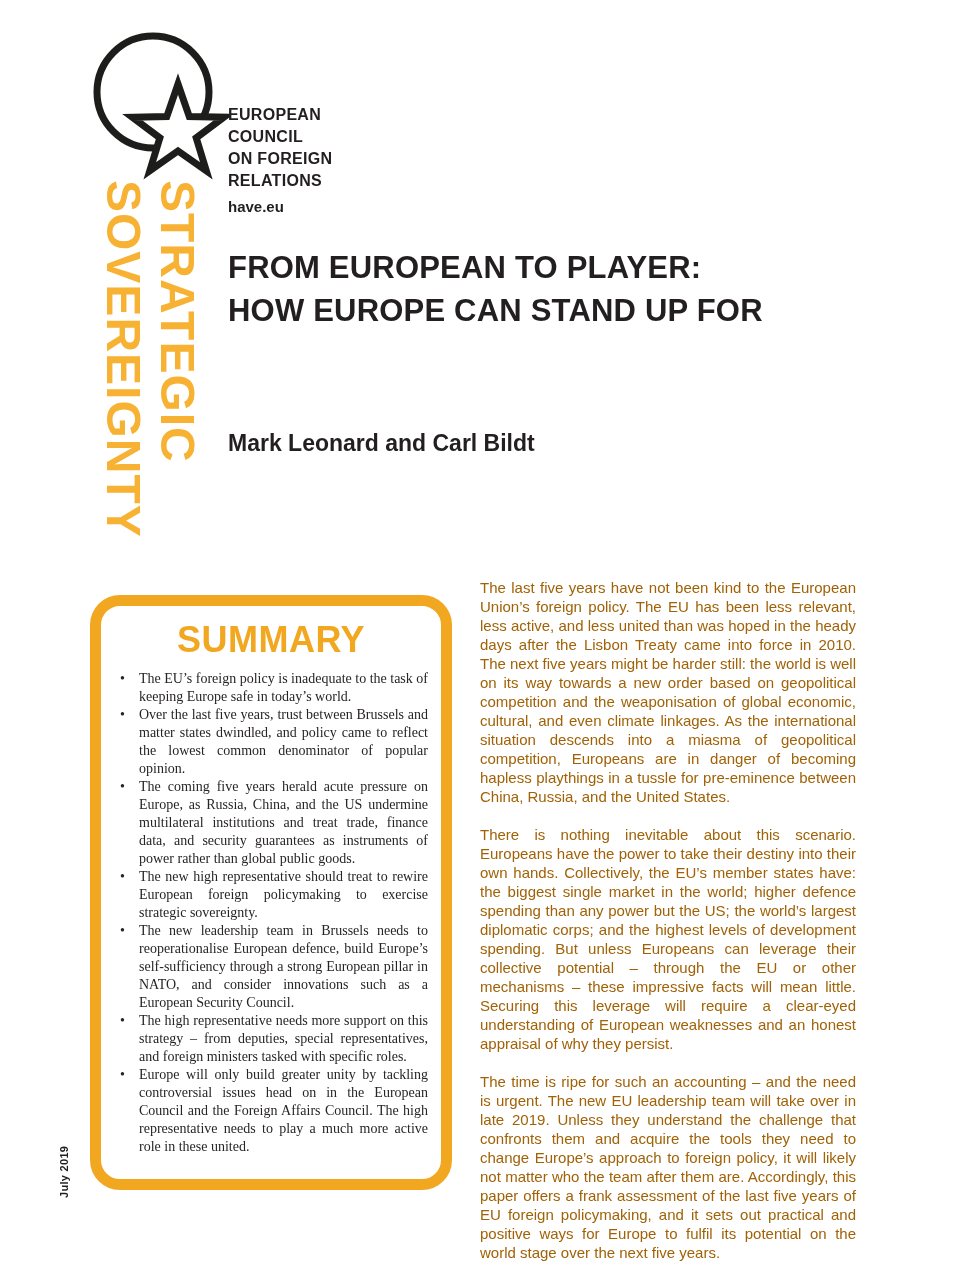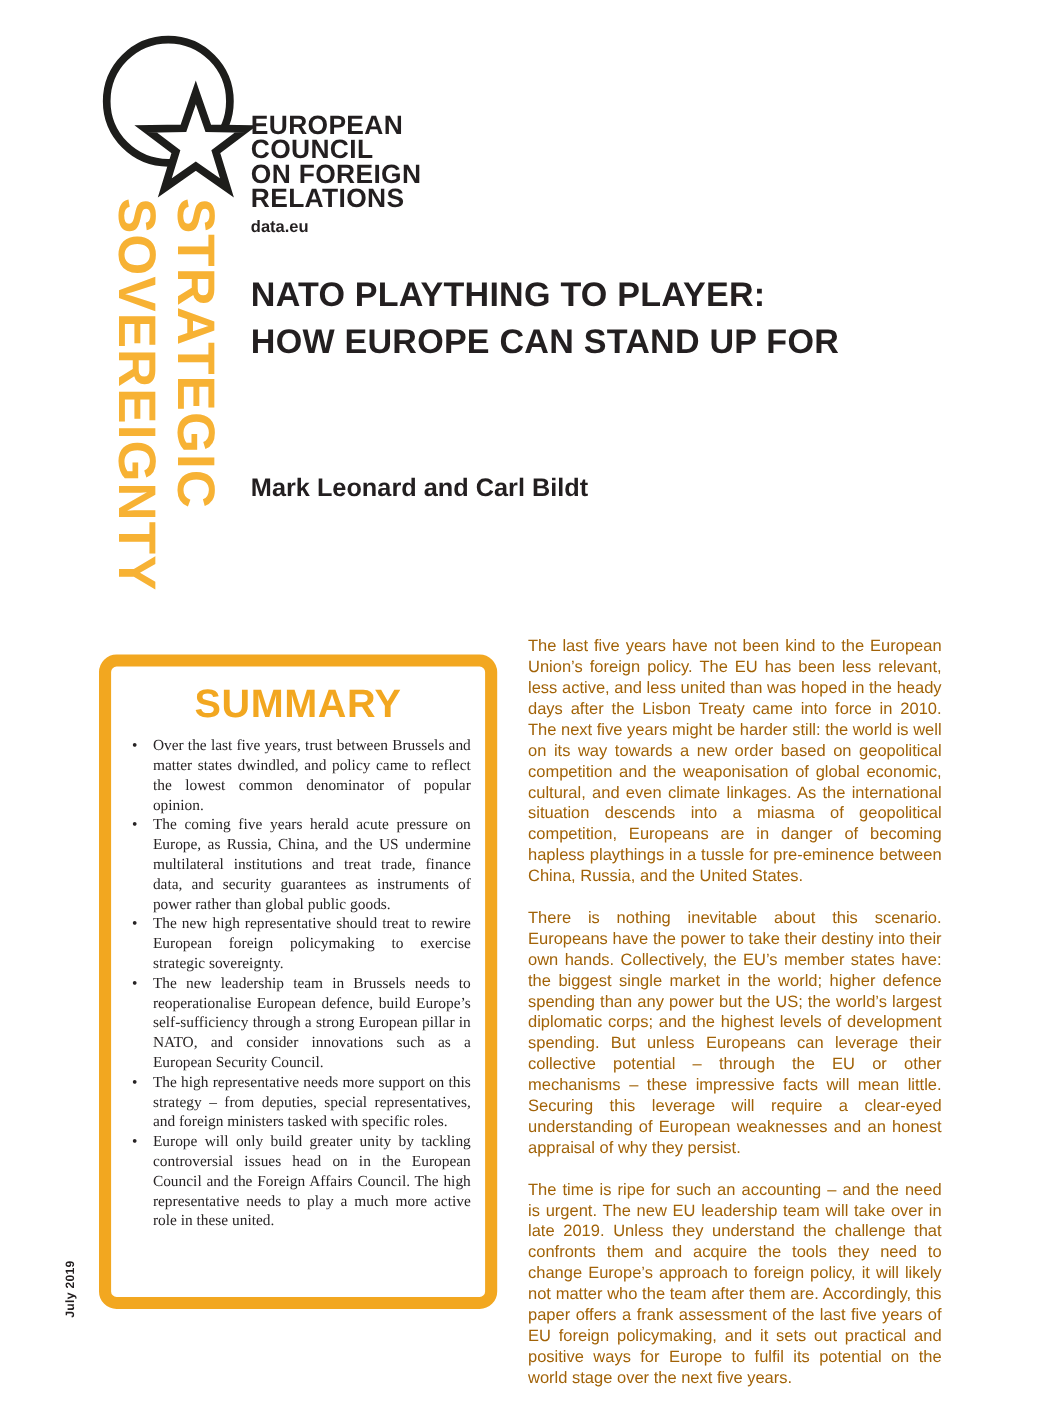--- a/index.html
+++ b/index.html
@@ -12,21 +12,21 @@
     overflow: hidden;
   }
 
   
   .logo {
     position: absolute; left: 90px; top: 30px;
     width: 140px; height: 152px;
   }
   .org-block {
     position: absolute; left: 228px; top: 104px;
-    font-weight: bold; font-size: 24px; line-height: 22px;
+    font-weight: bold; font-size: 16px; line-height: 22px;
     letter-spacing: 0.3px; color: var(--ink);
   }
   .website {
     position: absolute; left: 228px; top: 198px;
     font-weight: bold; font-size: 15px; color: var(--ink);
   }
 
   
   .series-banner {
     position: absolute; left: 96px; top: 180px;
@@ -47,21 +47,21 @@
     position: absolute; left: 228px; top: 430px;
     font-weight: bold; font-size: 23px; color: var(--ink);
   }
 
   
   .summary-box {
     position: absolute; left: 90px; top: 595px;
     width: 362px; min-height: 595px;
     box-sizing: border-box;
     border: 11px solid var(--accent, #f2a720);
-    border-radius: 16px;
+    border-radius: 30px;
     background: #ffffff;
     padding: 12px 13px 14px 13px;
   }
   .summary-heading {
     text-align: center;
     color: var(--accent, #f2a720);
     font-weight: bold; font-size: 36px; line-height: 40px;
     letter-spacing: 0.5px;
     margin: 2px 0 10px 0;
   }
@@ -112,37 +112,38 @@
   <path d="M88,54 L99.3,86.6 L133.8,87.2 L106.2,107.9 L116.3,140.8 L88,121
            L59.8,140.8 L69.9,107.9 L42.4,87.2 L76.8,86.6 Z" fill="#ffffff" stroke="#1d1d1b" stroke-width="7" stroke-linejoin="miter"></path>
 </svg>
 
 <div class="org-block">
   <div>EUROPEAN</div>
   <div>COUNCIL</div>
   <div>ON FOREIGN</div>
   <div>RELATIONS</div>
 </div>
-<div class="website">data.eu</div>
+<div class="website">have.eu</div>
 
 <div class="series-banner">
   <span>STRATEGIC</span>
   <span>SOVEREIGNTY</span>
 </div>
 
 <div class="paper-title">
-  <div>NATO PLAYTHING TO PLAYER:</div>
+  <div>FROM EUROPEAN TO PLAYER:</div>
   <div>HOW EUROPE CAN STAND UP FOR</div>
 </div>
 
 <div class="authors">Mark Leonard and Carl Bildt</div>
 
 <div class="summary-box">
   <div class="summary-heading">SUMMARY</div>
   <ul class="summary-list">
+      <li>The EU’s foreign policy is inadequate to the task of keeping Europe safe in today’s world.</li>
       <li>Over the last five years, trust between Brussels and matter states dwindled, and policy came to reflect the lowest common denominator of popular opinion.</li>
       <li>The coming five years herald acute pressure on Europe, as Russia, China, and the US undermine multilateral institutions and treat trade, finance data, and security guarantees as instruments of power rather than global public goods.</li>
       <li>The new high representative should treat to rewire European foreign policymaking to exercise strategic sovereignty.</li>
       <li>The new leadership team in Brussels needs to reoperationalise European defence, build Europe’s self-sufficiency through a strong European pillar in NATO, and consider innovations such as a European Security Council.</li>
       <li>The high representative needs more support on this strategy – from deputies, special representatives, and foreign ministers tasked with specific roles.</li>
       <li>Europe will only build greater unity by tackling controversial issues head on in the European Council and the Foreign Affairs Council. The high representative needs to play a much more active role in these united.</li>
     </ul>
 </div>
 
 <div class="body-col">

